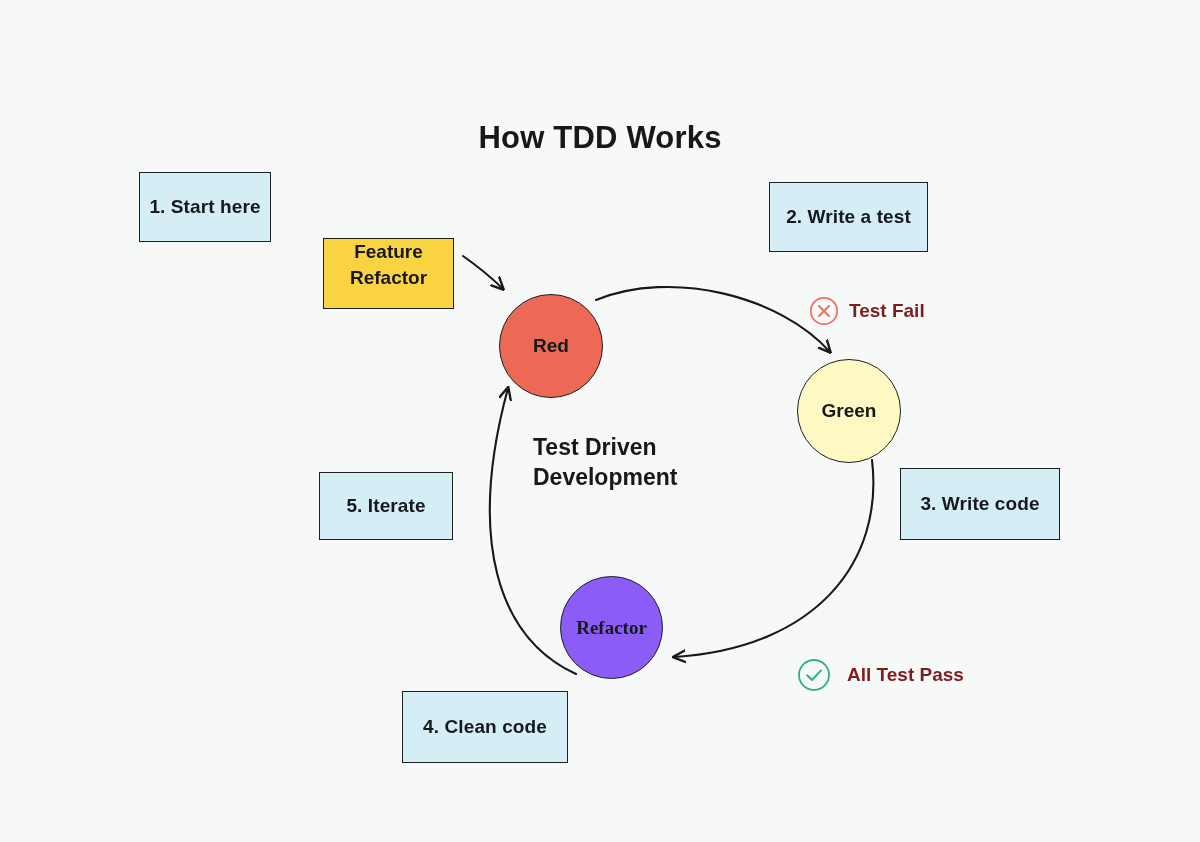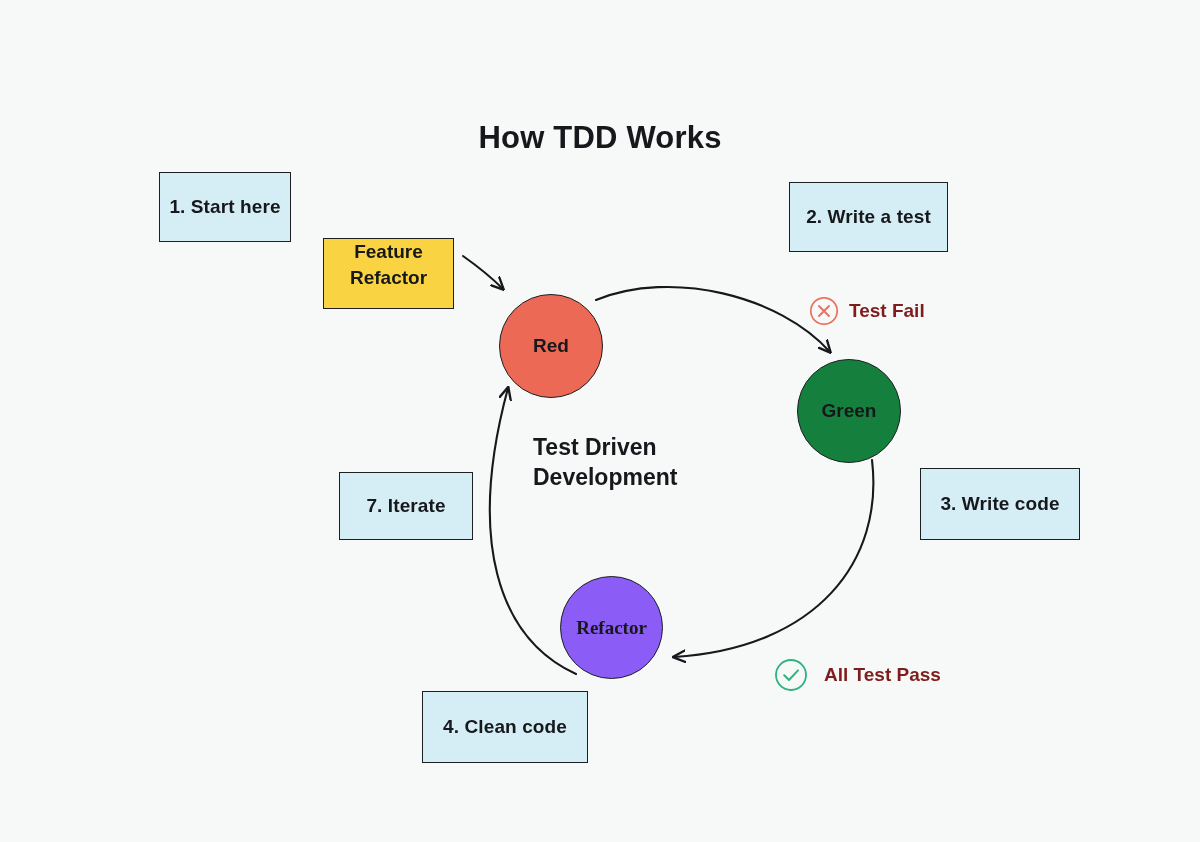--- a/index.html
+++ b/index.html
@@ -45,21 +45,20 @@
     box-sizing: border-box;
     background: #d5edf5;
     border: 1.6px solid #1d2023;
     display: flex;
     align-items: center;
     justify-content: center;
     font-size: 19px;
     font-weight: bold;
     color: #16181b;
     letter-spacing: 0.1px;
-    margin-left: 20px;
   }
 
   .feature-box {
     position: absolute;
     box-sizing: border-box;
     background: #f9d342;
     border: 1.6px solid #1d2023;
     display: flex;
     flex-direction: column;
     align-items: center;
@@ -76,21 +75,21 @@
     border-radius: 50%;
     border: 1.6px solid #1d2023;
     display: flex;
     align-items: center;
     justify-content: center;
     font-size: 19px;
     font-weight: bold;
     color: #16181b;
   }
   .node-red   { background: #ec6a55; }
-  .node-green { background: #15803d; }
+  .node-green { background: #fef9c3; }
   .node-blue  { background: #8b5cf6; font-family: Liberation Serif, serif; }
 
   .center-label {
     position: absolute;
     font-size: 23px;
     font-weight: bold;
     color: #16181b;
     line-height: 1.32;
   }
 
@@ -132,21 +131,21 @@
   </svg>
 
   <div class="step-box" style="left:139px; top:172px; width:132px; height:70px;">1. Start here</div>
 
   <div class="step-box" style="left:769px; top:182px; width:159px; height:70px;">2. Write a test</div>
 
   <div class="step-box" style="left:900px; top:468px; width:160px; height:72px;">3. Write code</div>
 
   <div class="step-box" style="left:402px; top:691px; width:166px; height:72px;">4. Clean code</div>
 
-  <div class="step-box" style="left:319px; top:472px; width:134px; height:68px;">7. Iterate</div>
+  <div class="step-box" style="left:319px; top:472px; width:134px; height:68px;">5. Iterate</div>
 
   <div class="feature-box" style="left:323px; top:238px; width:131px; height:71px;">
     <span>Feature</span>
     <span>Refactor</span>
   </div>
 
   <div class="node node-red" style="left:499px; top:294px; width:104px; height:104px;text-align:center;">Red</div>
 
   <div class="node node-green" style="left:797px; top:359px; width:104px; height:104px;">Green</div>
 
@@ -158,21 +157,21 @@
   </div>
 
   <div class="status" style="left:808px; top:295px;">
     <svg class="status-icon" width="32" height="32" viewBox="0 0 32 32">
       <circle cx="16" cy="16" r="13.2" fill="none" stroke="#e8735f" stroke-width="1.7"></circle>
       <path d="M 11 11 L 21 21 M 21 11 L 11 21" stroke="#e8735f" stroke-width="1.9" stroke-linecap="round"></path>
     </svg>
     <span class="status-text">Test Fail</span>
   </div>
 
-  <div class="status" style="left:773px; top:657px;gap:15px;">
+  <div class="status" style="left:796px; top:657px;gap:15px;">
     <svg class="status-icon" width="36" height="36" viewBox="0 0 36 36">
       <circle cx="18" cy="18" r="15" fill="none" stroke="#2eb37f" stroke-width="1.8"></circle>
       <path d="M 11.2 18.3 L 16 23 L 25 13.4" fill="none" stroke="#2eb37f" stroke-width="2" stroke-linecap="round" stroke-linejoin="round"></path>
     </svg>
     <span class="status-text">All Test Pass</span>
   </div>
 
 </div>
 
 </body></html>

